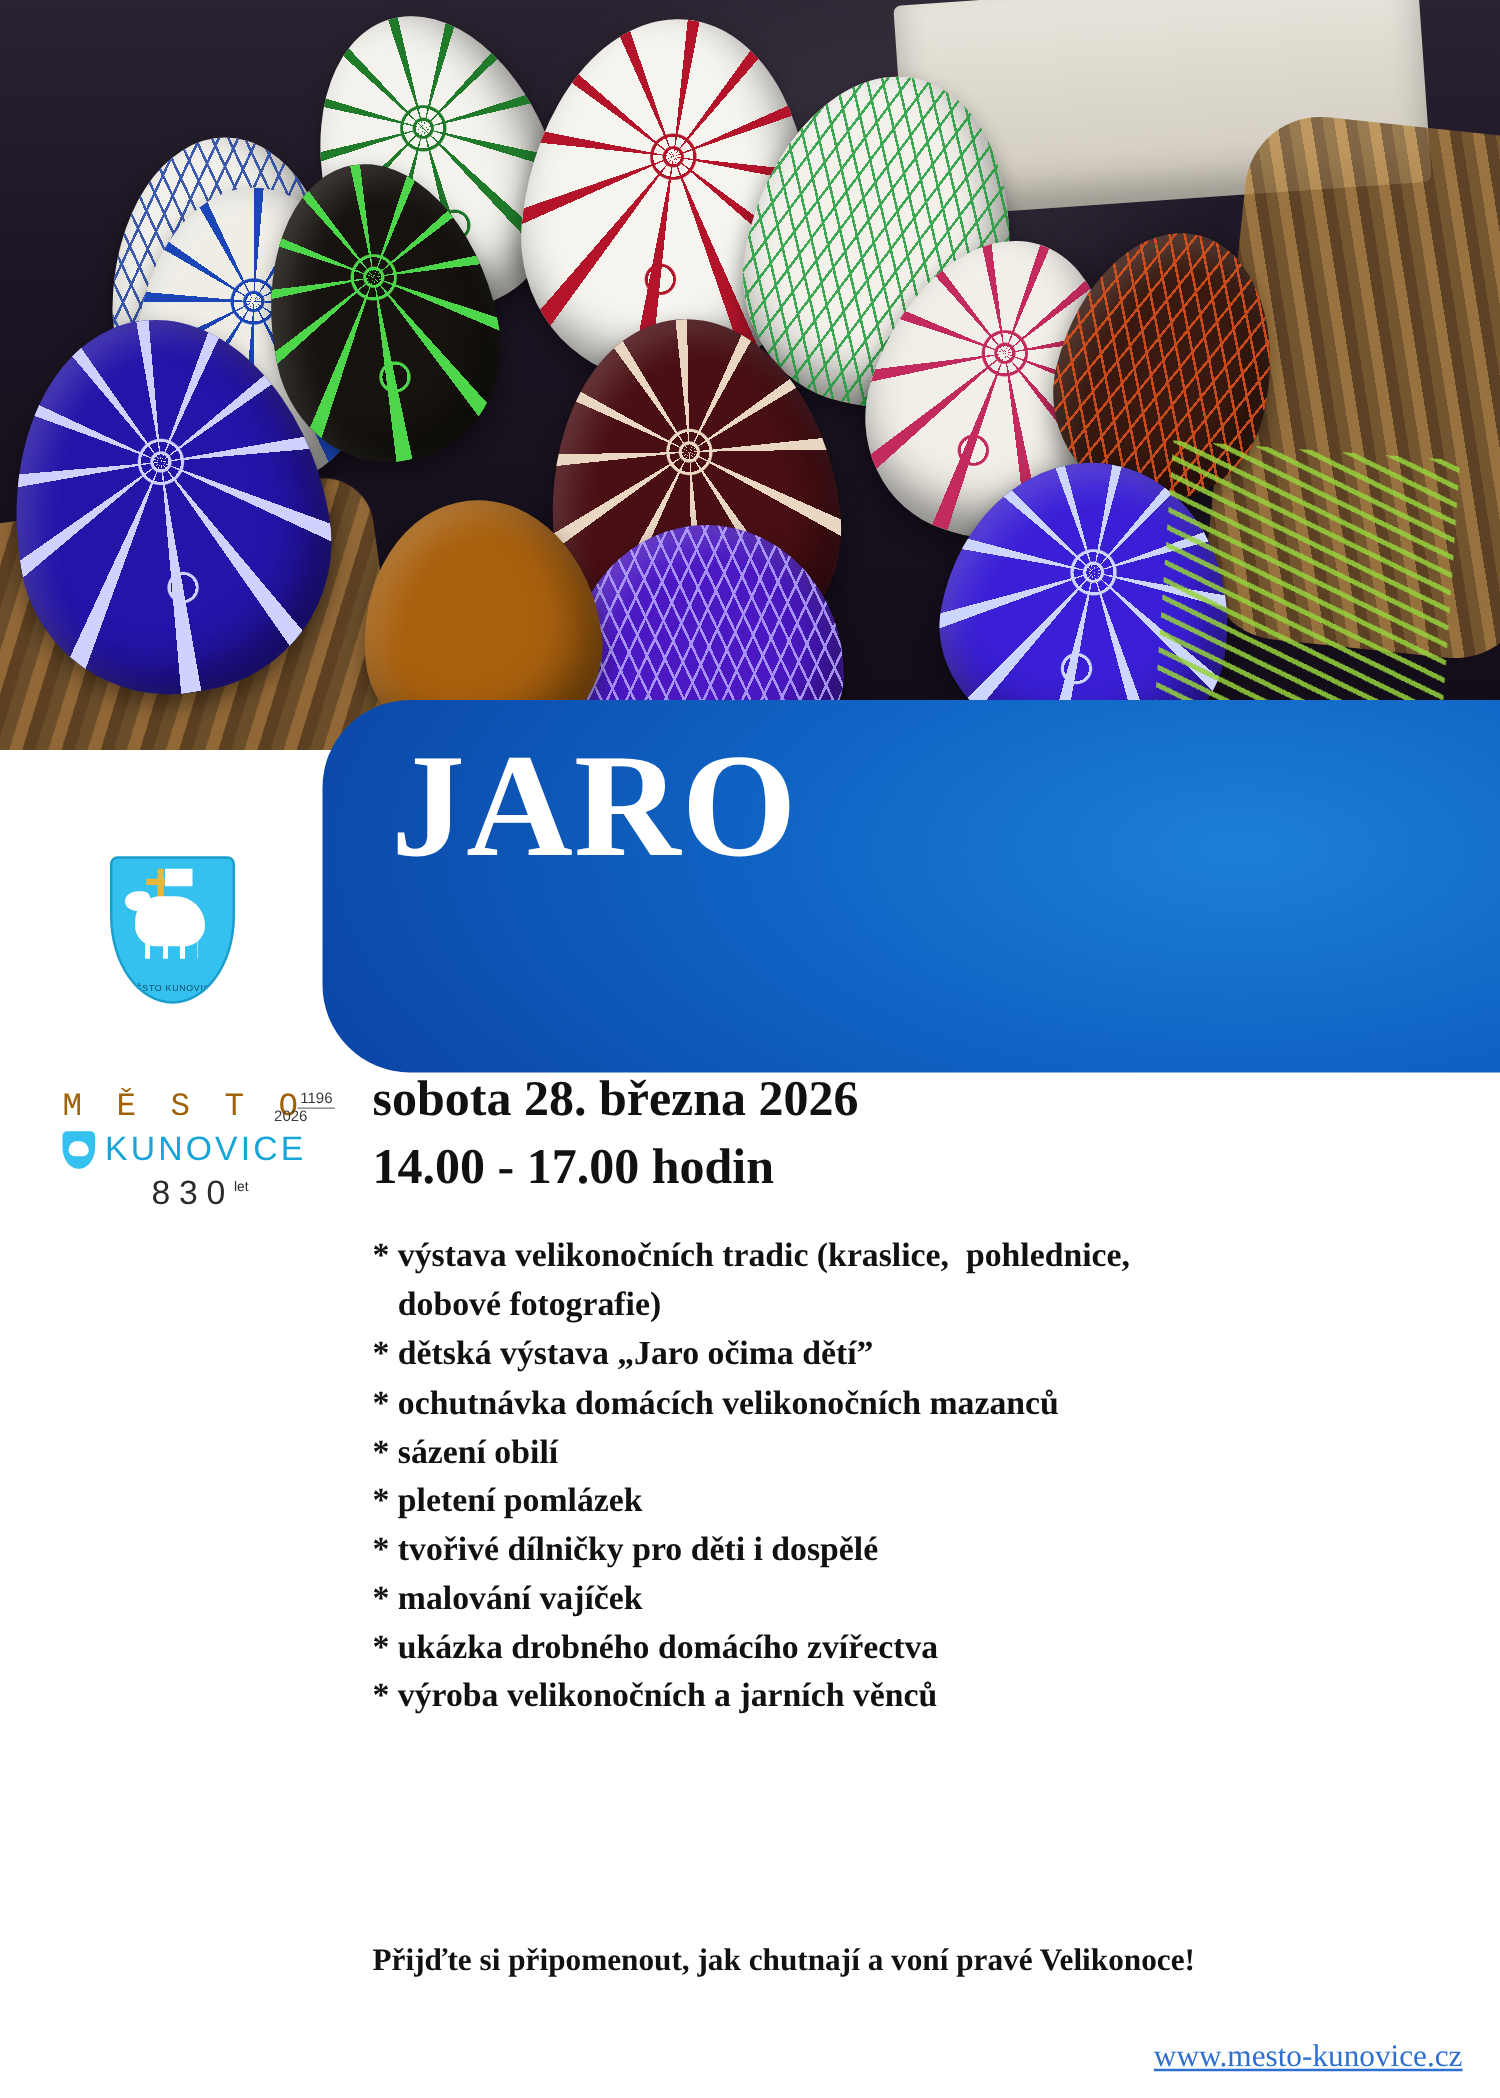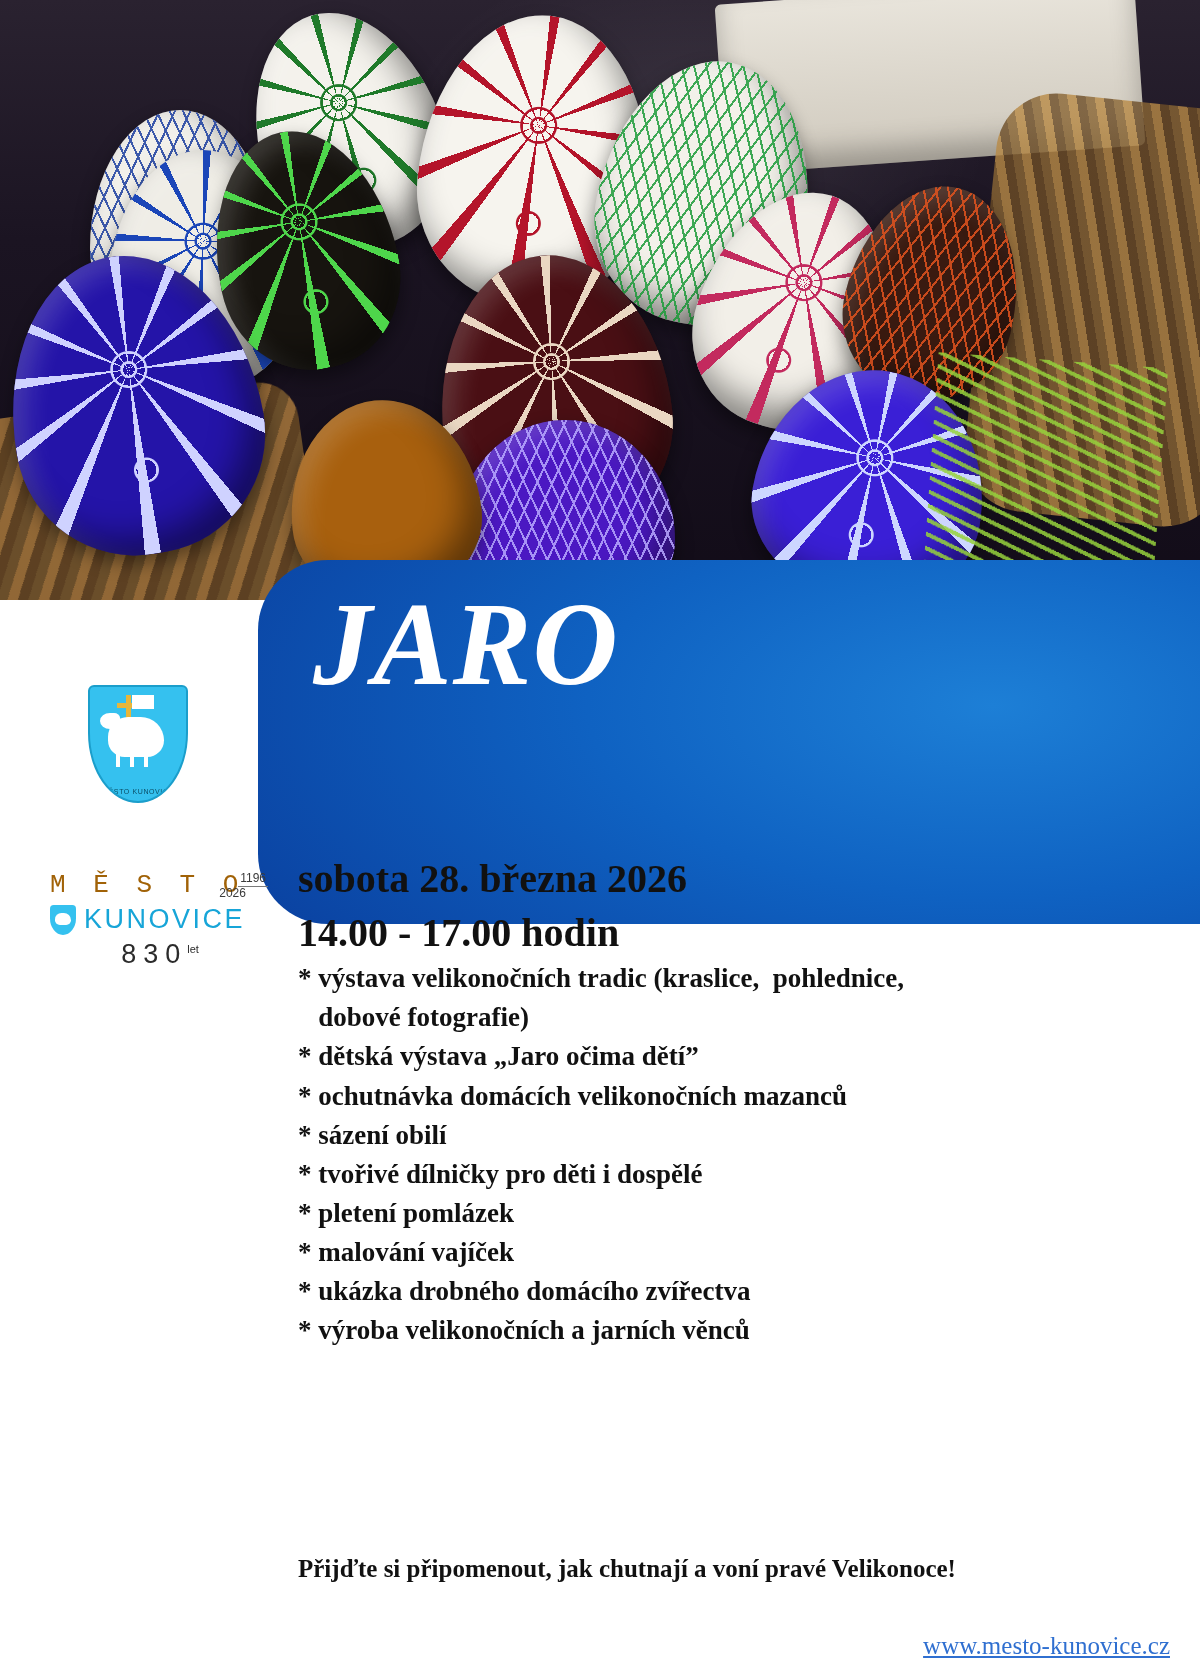--- a/index.html
+++ b/index.html
@@ -81,25 +81,24 @@
   .deco-dots::after {
     background-image: radial-gradient(currentColor 2.2px, transparent 2.6px);
     background-size: 16px 16px;
     opacity:.9;
   }
 
   
   .banner {
     position: absolute;
     left: 258px; top: 560px;
-    width: 942px; height: 364px;
+    width: 942px; height: 298px;
     background: radial-gradient(ellipse 900px 420px at 78% 40%, #1d7fd6 0%, #0f62c2 45%, #0a3f9e 100%);
     border-top-left-radius: 70px;
     border-bottom-left-radius: 70px;
-    font-style: italic;
   }
   .banner .title {
     position: absolute; left: 55px; top: 26px;
     color: #ffffff;
     font-size: 118px;
     font-weight: 700;
     letter-spacing: 1px;
     line-height: 1;
     font-family: "Liberation Serif", serif;
   }
@@ -179,21 +178,21 @@
     font-size: 27px; letter-spacing: 7px; color:#2b2b2b;
   }
   .citylogo .eight30 sup { font-size: 11px; letter-spacing:0; }
 
   
   .content { position:absolute; left: 298px; top: 852px; width: 800px; }
   .date-line {
     font-size: 40px; font-weight: 700; color:#111; line-height: 1.34;
     font-family:"Liberation Serif", serif;
   }
-  .bullets { }
+  .bullets { margin-top: 26px; }
   .bullet {
     font-size: 27px; color:#111; line-height: 1.45; font-weight:600;
     font-family:"Liberation Serif", serif;
     white-space: pre-wrap;
   }
   .closing {
     position:absolute; left: 298px; top: 1555px; width: 820px;
     font-size: 25px; font-weight: 700; color:#111;
     font-family:"Liberation Serif", serif;
   }
@@ -258,22 +257,22 @@
 
 <div class="content">
   <div class="date-line">sobota 28. března 2026</div>
   <div class="date-line">14.00 - 17.00 hodin</div>
   <div class="bullets">
     <div class="bullet">* výstava velikonočních tradic (kraslice,  pohlednice,
    dobové fotografie)</div>
     <div class="bullet">* dětská výstava „Jaro očima dětí”</div>
     <div class="bullet">* ochutnávka domácích velikonočních mazanců</div>
     <div class="bullet">* sázení obilí</div>
+    <div class="bullet">* pletení pomlázek</div>
     <div class="bullet">* tvořivé dílničky pro děti i dospělé</div>
-    <div class="bullet">* pletení pomlázek</div>
     <div class="bullet">* malování vajíček</div>
     <div class="bullet">* ukázka drobného domácího zvířectva</div>
     <div class="bullet">* výroba velikonočních a jarních věnců</div>
   </div>
 </div>
 
 <div class="closing">Přijďte si připomenout, jak chutnají a voní pravé Velikonoce!</div>
 <a class="weburl" href="#">www.mesto-kunovice.cz</a>
 
 </body></html>

